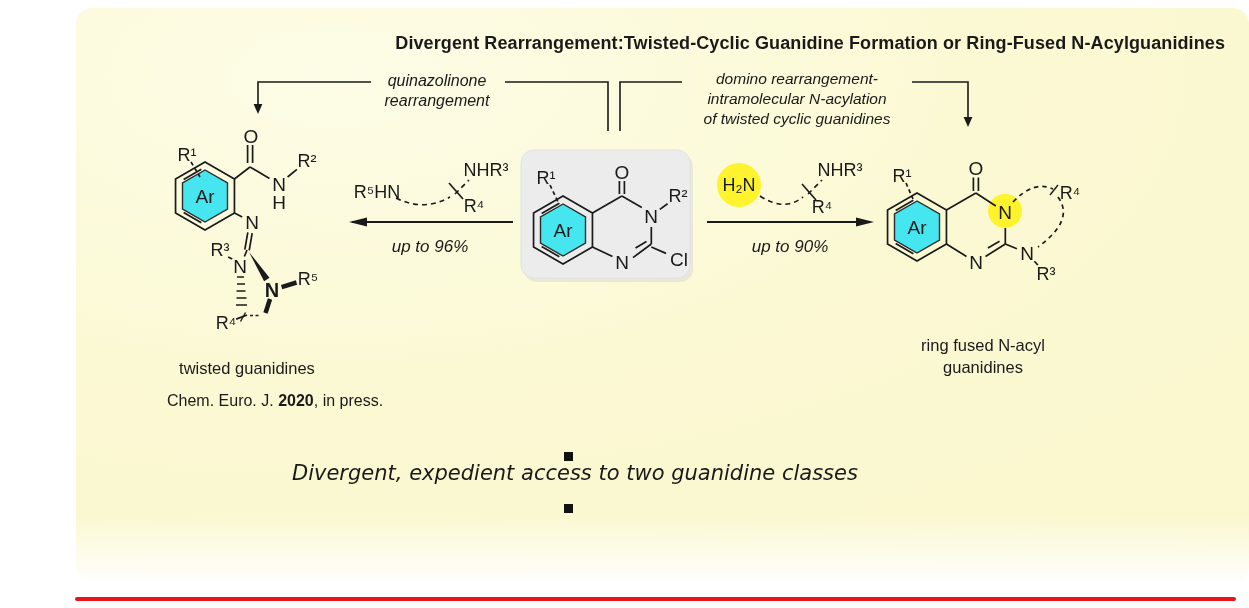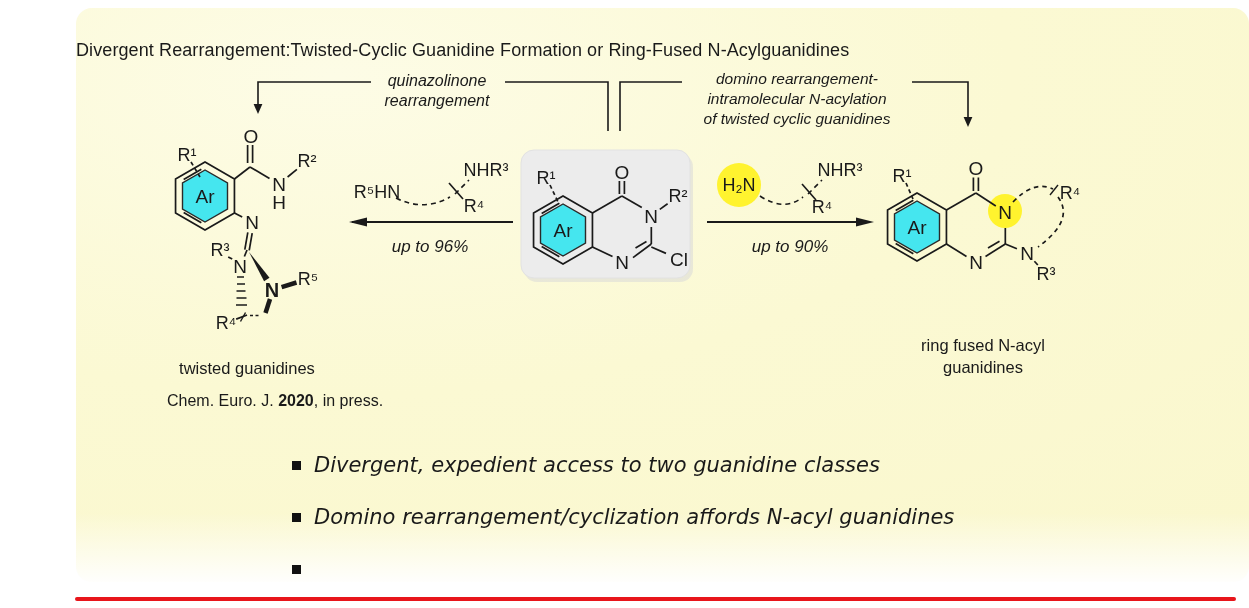--- a/index.html
+++ b/index.html
@@ -2,36 +2,36 @@
 <html><head>
 <meta charset="utf-8">
 <style>
   html,body{margin:0;padding:0;background:#ffffff;}
   .stage{position:relative;width:1249px;height:608px;overflow:hidden;
          font-family:"Liberation Sans","DejaVu Sans",sans-serif;color:#1a1a1a;}
   .card{position:absolute;left:76px;top:8px;width:1173px;height:574px;border-radius:16px;
         background:
           linear-gradient(180deg, rgba(255,255,255,0) 88%, rgba(255,255,255,.95) 100%),
           radial-gradient(120% 115% at 22% 12%, #fdfce6 0%, #fbf9d3 48%, #faf7cd 100%);}
-  .title{position:absolute;left:76px;top:40px;width:1149px;text-align:left;
-         font-size:18px;font-weight:normal;letter-spacing:.1px;white-space:nowrap;}
+  .title{position:absolute;left:76px;top:33px;width:1149px;text-align:right;
+         font-size:18px;font-weight:bold;letter-spacing:.1px;white-space:nowrap;}
   .scheme-svg{position:absolute;left:0;top:0;}
   svg text{font-family:"Liberation Sans","DejaVu Sans",sans-serif;fill:#1a1a1a;
            text-anchor:middle;dominant-baseline:central;}
   .atom{font-size:19px;}
   .atomB{font-size:20px;font-weight:bold;}
   .rlab{font-size:18px;}
   .ital{font-size:16px;font-style:italic;}
   .ital2{font-size:15.5px;font-style:italic;}
   .yield{font-size:17px;font-style:italic;}
   .capt{font-size:16.5px;}
   .citation{position:absolute;left:167px;top:392px;font-size:16px;white-space:pre;}
   .citation .yr{font-weight:bold;}
   .bullets{position:absolute;left:292px;top:452px;}
-  .bullet-row{display:flex;align-items:center;height:26px;margin-bottom:26px;}
+  .bullet-row{display:flex;align-items:center;height:26px;margin-bottom:26px;flex-direction:column;}
   .bq{display:inline-block;width:9px;height:9px;background:#111;margin-right:13px;flex:0 0 auto;}
   .bullet-text{font-family:"DejaVu Sans","Liberation Sans",sans-serif;
                font-size:21px;font-style:italic;white-space:nowrap;}
   .redline{position:absolute;left:75px;top:597px;width:1161px;height:4px;background:#e8151b;border-radius:2px;}
 </style>
 </head>
 <body>
 
 <div class="stage">
   <div class="card"></div>
@@ -209,21 +209,17 @@
 
   <div class="citation"><span>Chem. Euro. J. </span><span class="yr">2020</span><span>, in press.</span></div>
 
   <div class="bullets">
     <div class="bullet-row">
       <span class="bq"></span>
       <span class="bullet-text">Divergent, expedient access to two guanidine classes</span>
     </div>
     <div class="bullet-row">
       <span class="bq"></span>
-      <span class="bullet-text">Domino rearrangement/cyclization affords N-acyl guanidines</span>
-    </div>
-    <div class="bullet-row">
-      <span class="bq"></span>
     </div>
   </div>
 
   <div class="redline"></div>
 </div>
 
 </body></html>

